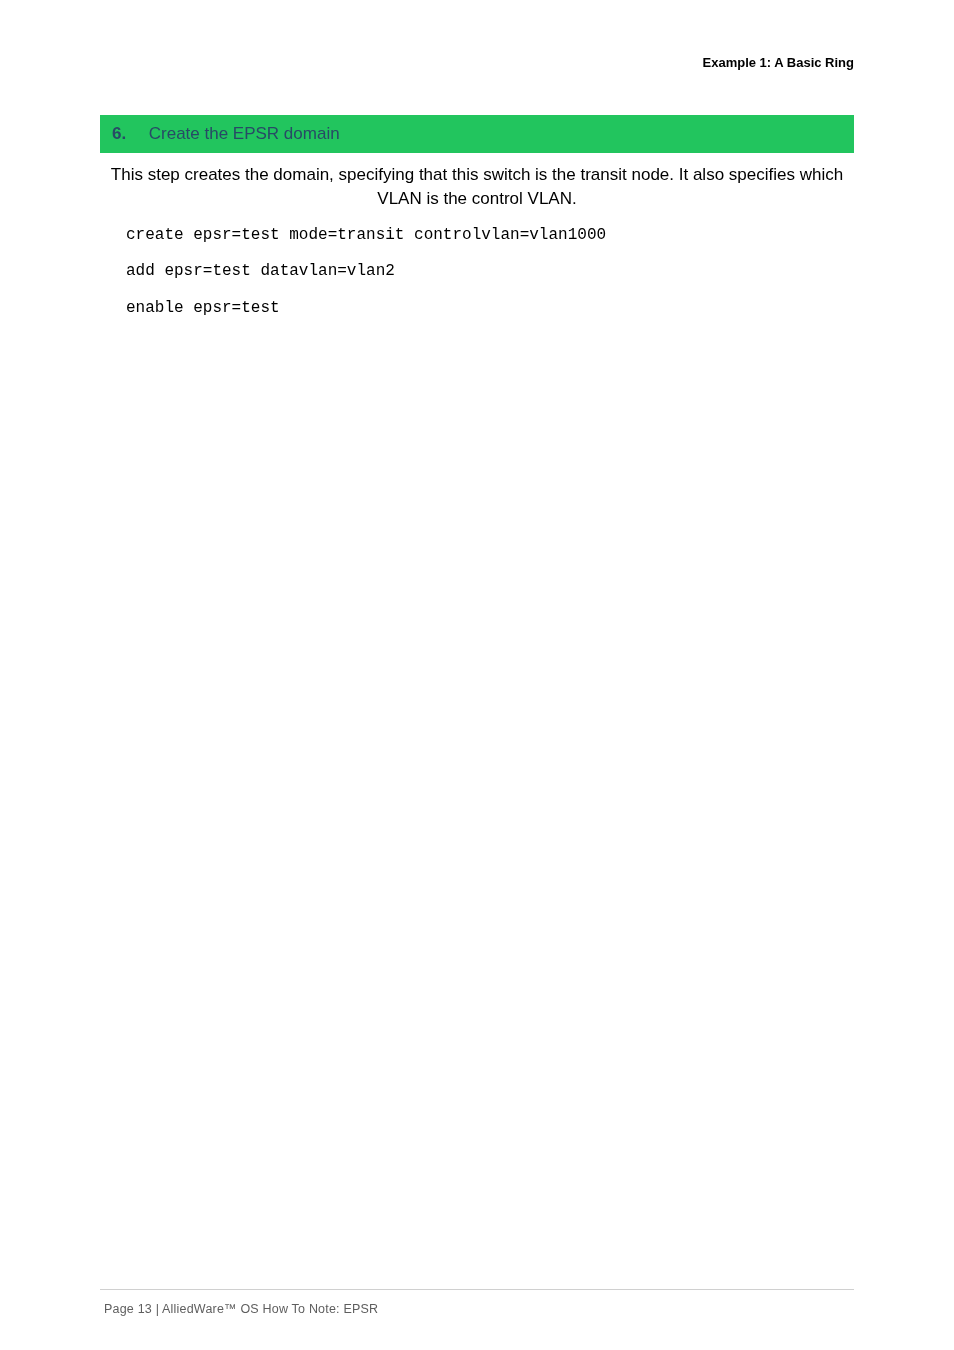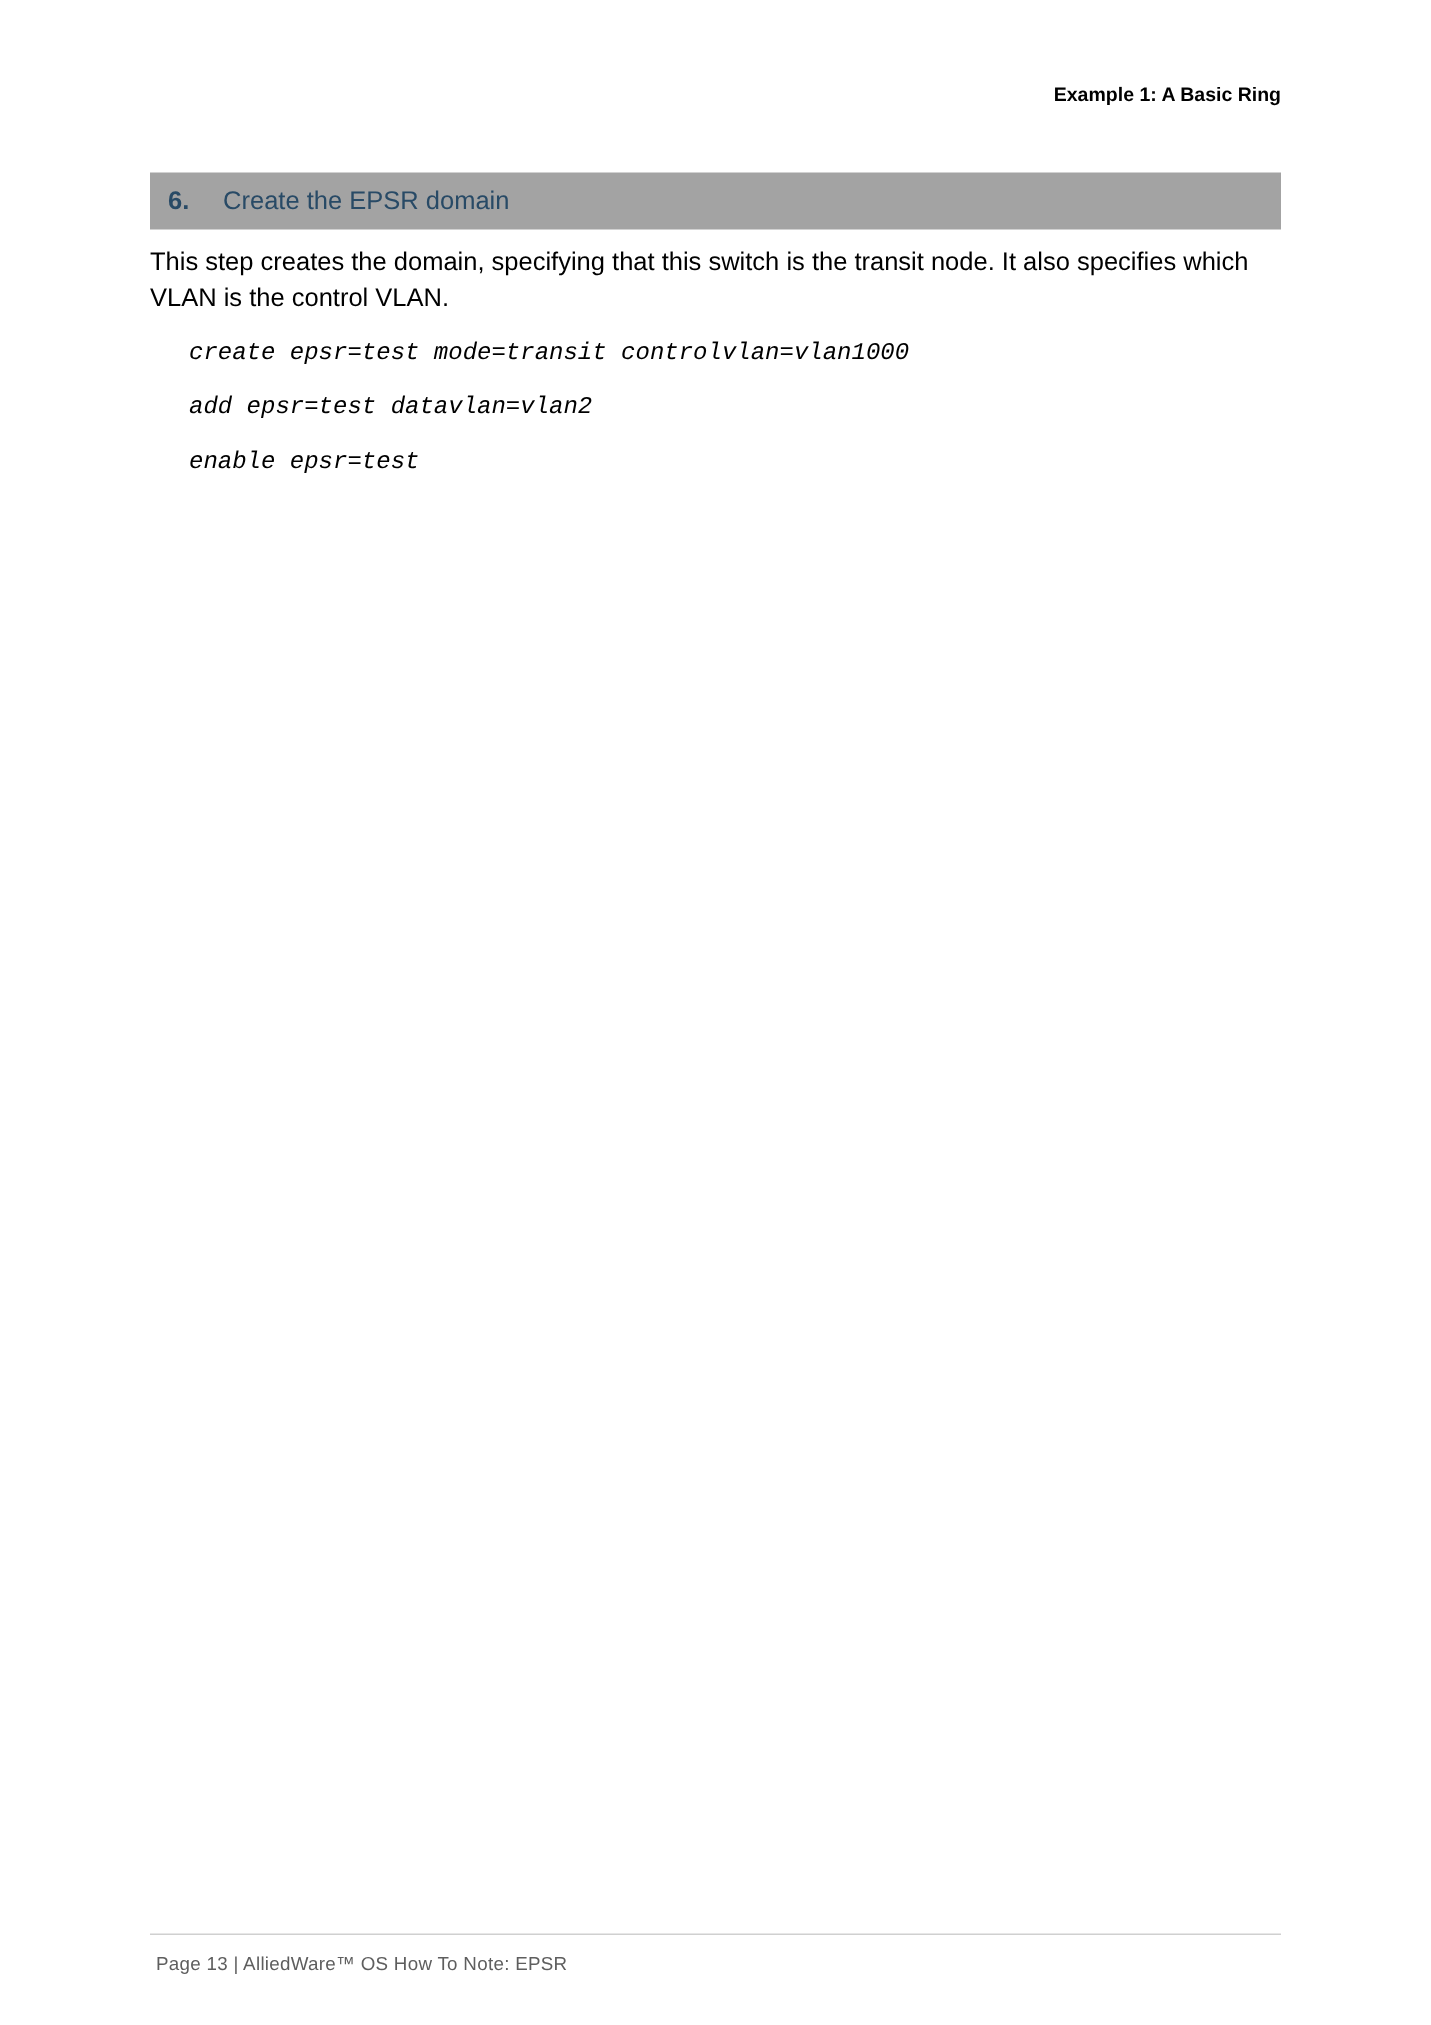--- a/index.html
+++ b/index.html
@@ -15,47 +15,47 @@
     top: 55px;
     right: 100px;
     font-size: 13px;
     font-weight: 700;
     color: #000;
   }
   .content {
     margin-top: 60px;
   }
   .step-bar {
-    background: #a3a3a3;
+    background: #22c55e;
     padding: 7px 12px 7px 12px;
     margin-top: 18px;
     margin-bottom: 10px;
     font-size: 17px;
     color: #284a66;
     line-height: 1.4;
   }
   .step-bar .num {
     font-weight: 700;
     display: inline-block;
     width: 32px;
   }
   .para {
     font-size: 17px;
     line-height: 1.45;
     color: #000;
     margin-bottom: 12px;
+    text-align: center;
   }
   .code {
     font-family: "Courier New", Courier, monospace;
     font-size: 16px;
     color: #000;
     margin: 8px 0 14px 26px;
     white-space: pre;
     line-height: 1.4;
-    font-style: italic;
   }
   .footer-rule {
     position: absolute;
     left: 100px;
     right: 100px;
     bottom: 60px;
     height: 1px;
     background: #d0d0d0;
   }
   .footer-text {

